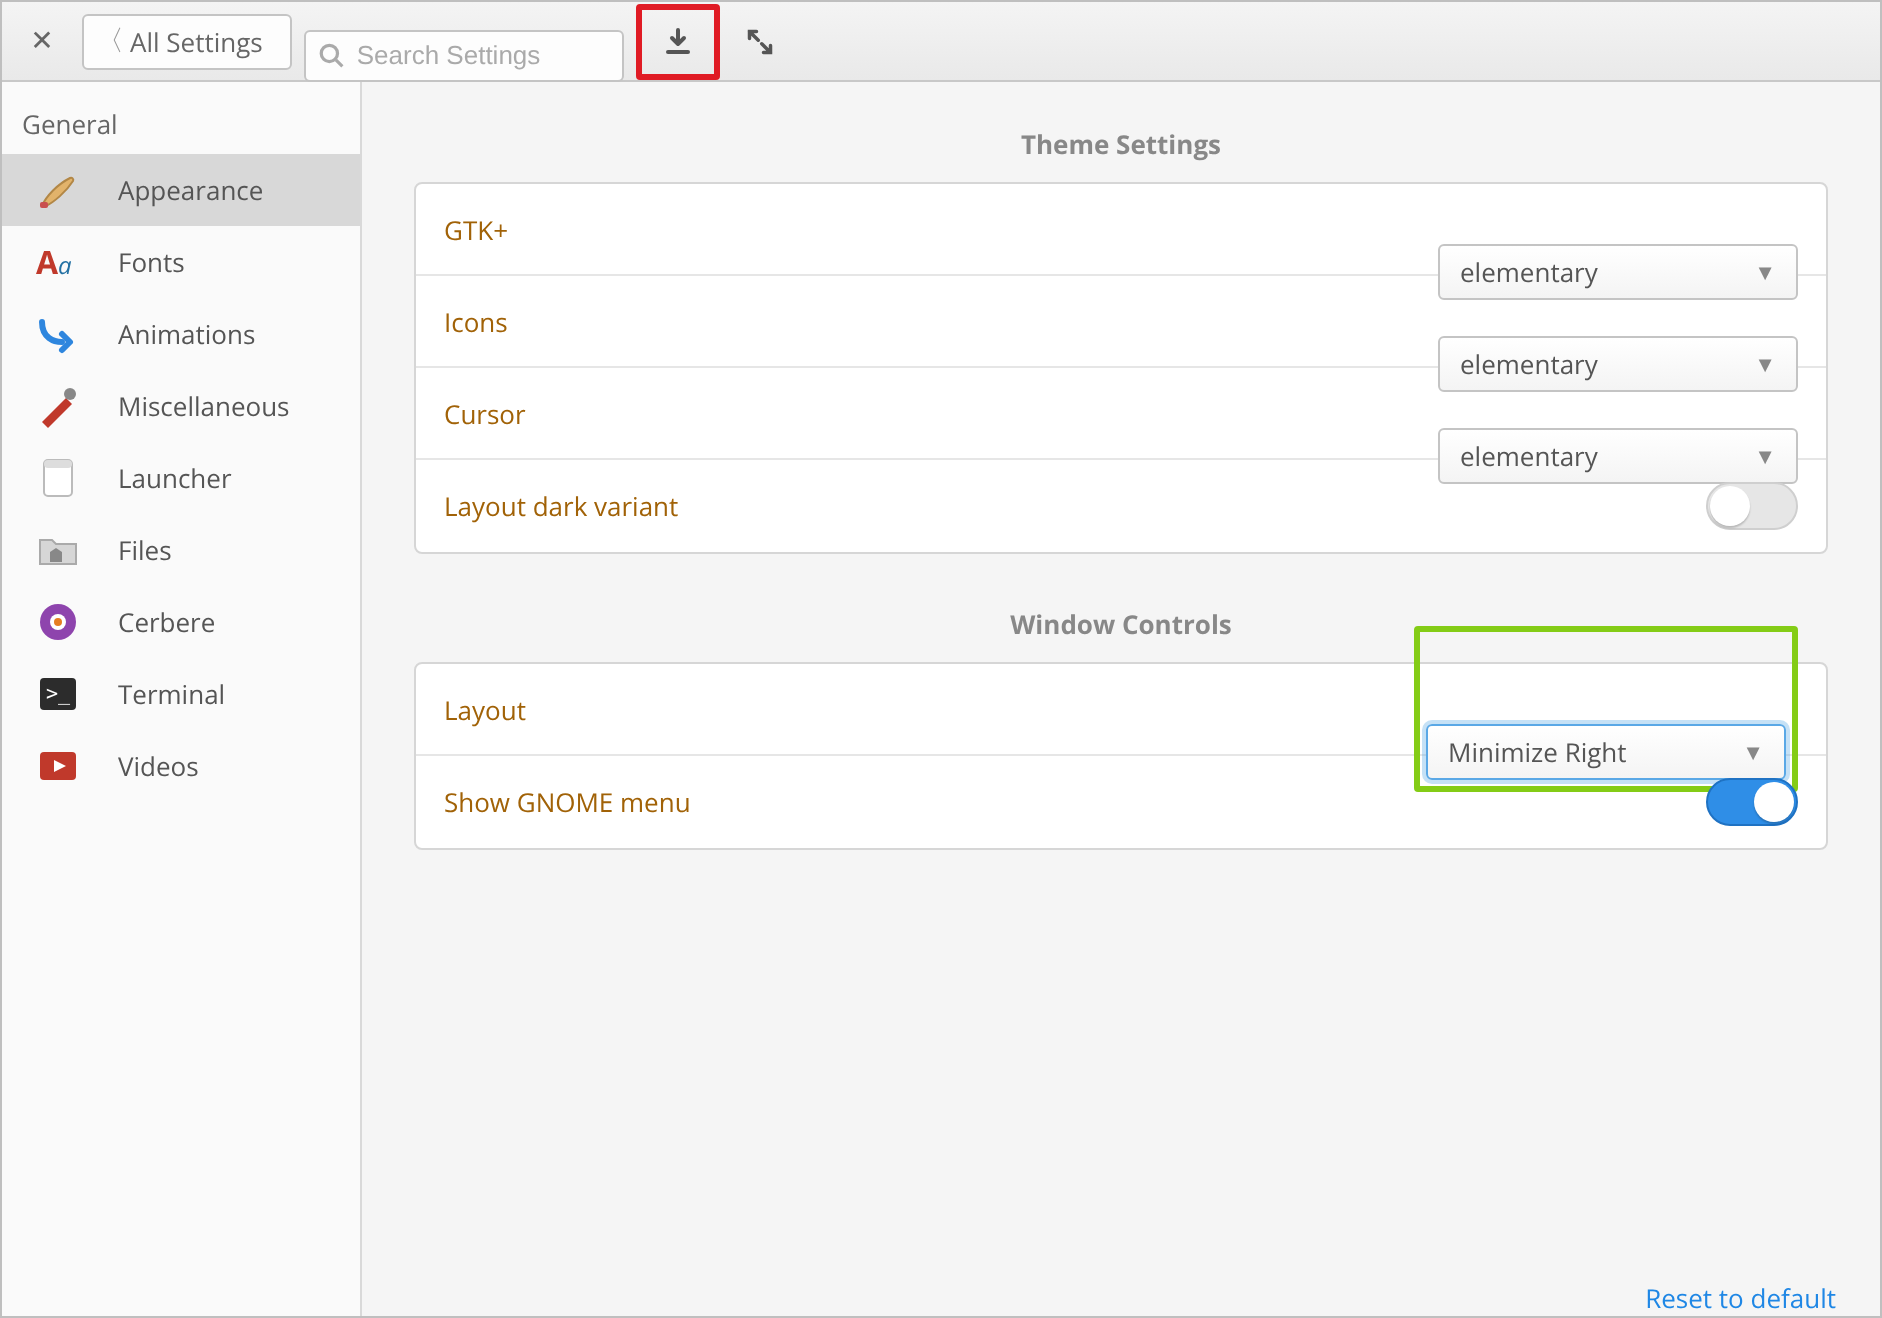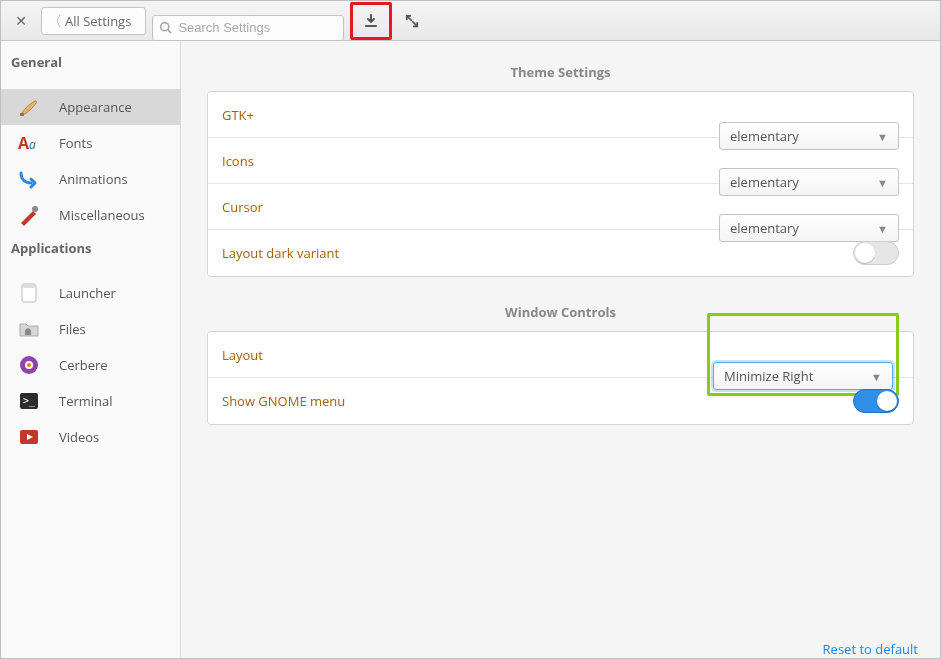--- a/index.html
+++ b/index.html
@@ -3,28 +3,28 @@
 <meta charset="utf-8">
 <style>
 * { box-sizing: border-box; margin: 0; padding: 0; }
 html, body { width: 941px; height: 659px; font-family: "Open Sans", "Segoe UI", Arial, sans-serif; font-size: 13px; color: #333; background: #f5f5f5; overflow: hidden; }
 .window { width: 941px; height: 659px; border: 1px solid #bfbfbf; display: flex; flex-direction: column; background: #f5f5f5; }
 .titlebar { height: 40px; background: linear-gradient(#f4f4f4, #e9e9e9); border-bottom: 1px solid #c8c8c8; display: flex; align-items: center; padding: 0 6px; gap: 6px; }
 .tb-close { width: 28px; height: 28px; display: flex; align-items: center; justify-content: center; color: #666; cursor: pointer; font-size: 14px; }
 .tb-back { height: 28px; padding: 0 14px 0 6px; display: flex; align-items: center; background: #fdfdfd; border: 1px solid #c4c4c4; border-radius: 3px; color: #666; cursor: pointer; gap: 3px; }
 .tb-back .chev { font-size: 14px; color: #999; }
 .tb-title { flex: 1; text-align: center; font-weight: 600; color: #666; font-size: 14px; }
-.tb-search { width: 192px; height: 26px; background: #fdfdfd; border: 1px solid #c4c4c4; border-radius: 3px; display: flex; align-items: center; padding: 0 6px; gap: 6px; color: #999; margin-top: 14px; }
+.tb-search { width: 160px; height: 26px; background: #fdfdfd; border: 1px solid #c4c4c4; border-radius: 3px; display: flex; align-items: center; padding: 0 6px; gap: 6px; color: #999; margin-top: 14px; }
 .tb-search input { border: none; outline: none; background: transparent; width: 100%; color: #555; font-size: 13px; }
 .tb-search input::placeholder { color: #aaa; }
 .tb-iconbtn { width: 28px; height: 28px; display: flex; align-items: center; justify-content: center; color: #666; cursor: pointer; font-size: 15px; }
 .hl-red { border: 3px solid #e01b24; border-radius: 2px; padding: 2px 4px; }
 .body { flex: 1; display: flex; min-height: 0; }
 .sidebar { width: 180px; background: #fafafa; border-right: 1px solid #d9d9d9; padding-top: 6px; display: flex; flex-direction: column; }
-.side-header { font-weight: 700; color: #666; padding: 6px 10px 18px 10px; font-size: 13px; }
+.side-header { font-weight: 400; color: #666; padding: 6px 10px 6px 10px; font-size: 13px; }
 .side-item { height: 36px; display: flex; align-items: center; gap: 18px; padding: 0 12px 0 16px; color: #555; cursor: pointer; }
 .side-item.sel { background: #d8d8d8; }
 .side-icon { width: 24px; height: 24px; display: flex; align-items: center; justify-content: center; }
 .content { flex: 1; padding: 18px 26px 6px 26px; display: flex; flex-direction: column; overflow: auto; position: relative; }
 .section-title { font-weight: 700; color: #888; margin: 4px 0 10px 0; font-size: 13px; text-align: center; }
 .panel { border: 1px solid #d6d6d6; border-radius: 4px; background: #fff; margin-bottom: 22px; }
 .row { height: 46px; display: flex; align-items: center; padding: 0 14px; border-bottom: 1px solid #e6e6e6; }
 .row:last-child { border-bottom: none; }
 .row-label { color: #a16207; font-size: 13px; }
 .row-spacer { flex: 1; }
@@ -114,21 +114,20 @@
       <div class="side-item">
         <span class="side-icon">
           <svg width="24" height="24" viewBox="0 0 24 24">
               <path d="M4 20L16 8l3 3L7 23z" fill="#c0392b"></path>
               <circle cx="18" cy="6" r="3" fill="#888"></circle>
             </svg>
         </span>
         <span>Miscellaneous</span>
       </div>
 
-      <div class="side-header">Applications</div>
 
       <div class="side-item">
         <span class="side-icon">
           <svg width="24" height="24" viewBox="0 0 24 24">
               <rect x="5" y="3" width="14" height="18" rx="2" fill="#fff" stroke="#bbb"></rect>
               <rect x="5" y="3" width="14" height="4" rx="2" fill="#ddd"></rect>
             </svg>
         </span>
         <span>Launcher</span>
       </div>

